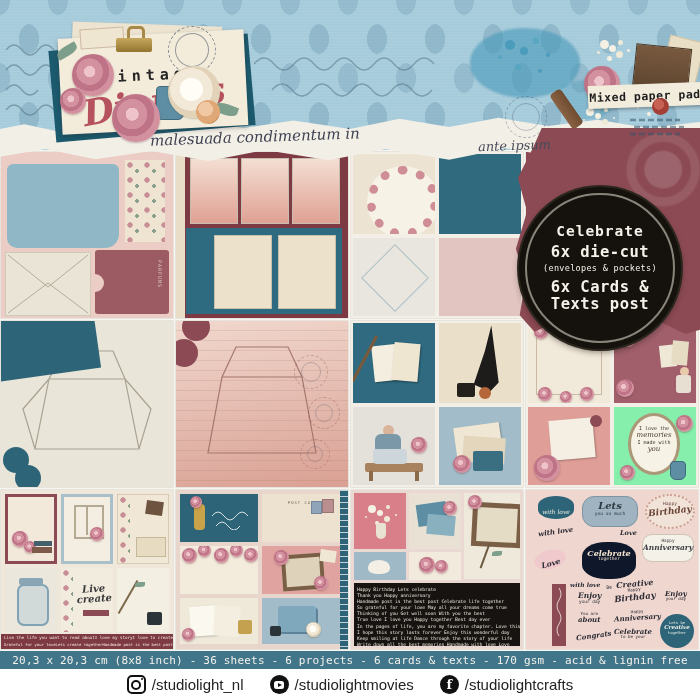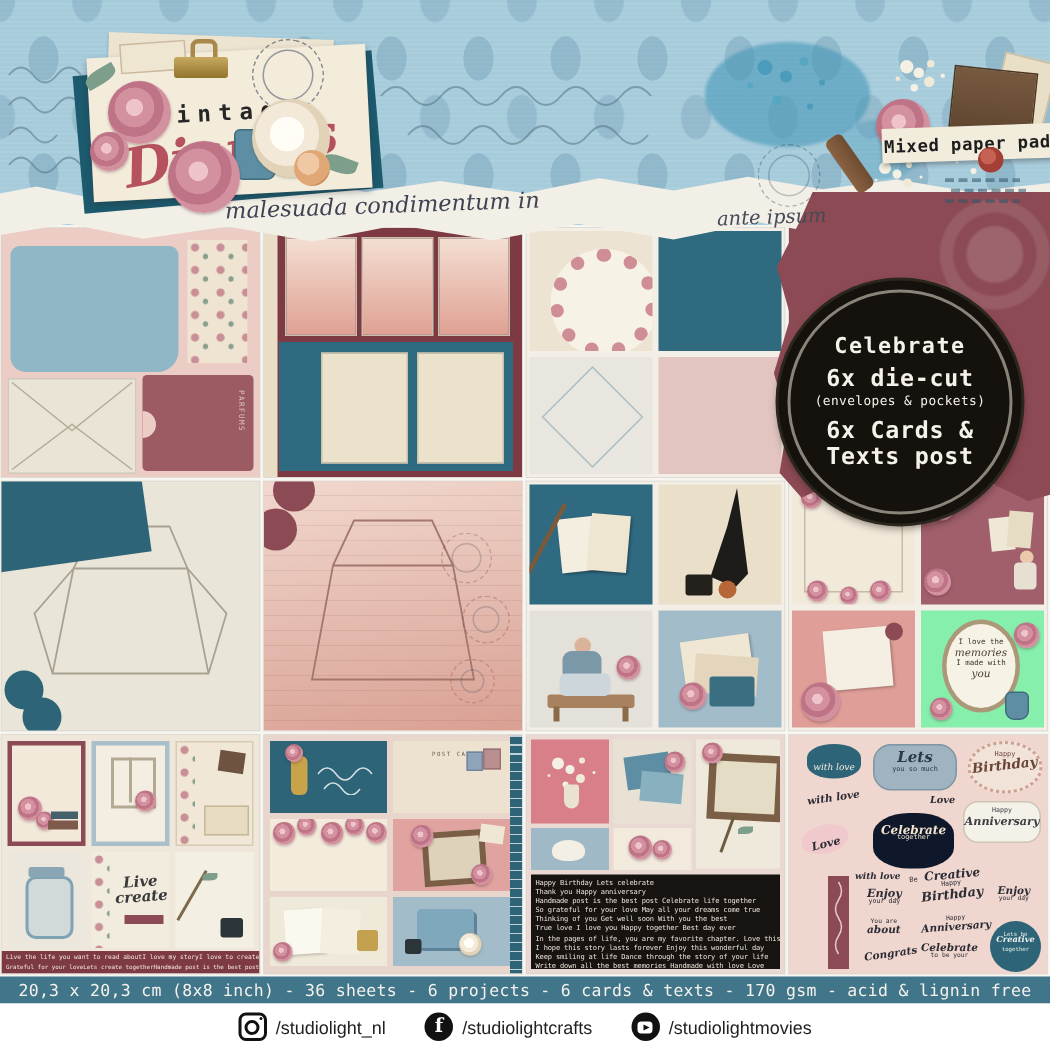--- a/index.html
+++ b/index.html
@@ -109,21 +109,21 @@
     flex-direction:column;justify-content:center;padding:0 3px;}
   .striprow{display:flex;justify-content:space-between;white-space:nowrap;}
   .sent{position:absolute;text-align:center;color:#2c2c34;line-height:1.05;}
   
   .specbar{left:0;top:651px;width:700px;height:18px;background:#41758a;display:flex;align-items:center;
     justify-content:center;z-index:25;}
   .specbar span{color:#f4f2ec;font-size:11px;letter-spacing:.2px;}
   .footer{left:0;top:669px;width:700px;height:31px;background:#ffffff;display:flex;align-items:center;
     justify-content:center;gap:26px;z-index:25;}
   .socline{display:flex;align-items:center;gap:6px;}
-  .socline span{font-size:12px;color:#222;}
+  .socline span{font-size:15px;color:#222;}
   .ig{width:15px;height:15px;border:2px solid #111;border-radius:5px;position:relative;}
   .ig::before{content:'';position:absolute;inset:2.5px;border:2px solid #111;border-radius:50%;}
   .ig::after{content:'';position:absolute;top:.5px;right:.5px;width:2.5px;height:2.5px;background:#111;border-radius:50%;}
   .fb{width:19px;height:19px;background:#111;border-radius:50%;color:#fff;display:flex;align-items:center;
     justify-content:center;font-family:"DejaVu Serif",serif;font-weight:bold;font-size:13px;}
   .fb::before{content:'f';}
   .yt{width:19px;height:19px;background:#111;border-radius:50%;position:relative;}
   .yt::before{content:'';position:absolute;left:4.5px;top:5.5px;width:10px;height:8px;background:#fff;border-radius:2.5px;}
   .yt::after{content:'';position:absolute;left:8px;top:7.5px;border-left:4px solid #111;
     border-top:2px solid transparent;border-bottom:2px solid transparent;}
@@ -524,22 +524,22 @@
   <div class="abs specbar">
     <span class="mono">20,3 x 20,3 cm (8x8 inch) - 36 sheets - 6 projects - 6 cards &amp; texts - 170 gsm - acid &amp; lignin free</span>
   </div>
 
   <div class="abs footer">
     <div class="socline">
       <div class="ig"></div>
       <span>/studiolight_nl</span>
     </div>
     <div class="socline">
+      <div class="yt"></div>
+      <span>/studiolightmovies</span>
+    </div>
+    <div class="socline">
       <div class="fb"></div>
       <span>/studiolightcrafts</span>
     </div>
-    <div class="socline">
-      <div class="yt"></div>
-      <span>/studiolightmovies</span>
-    </div>
   </div>
 
 </div>
 
 </body></html>

